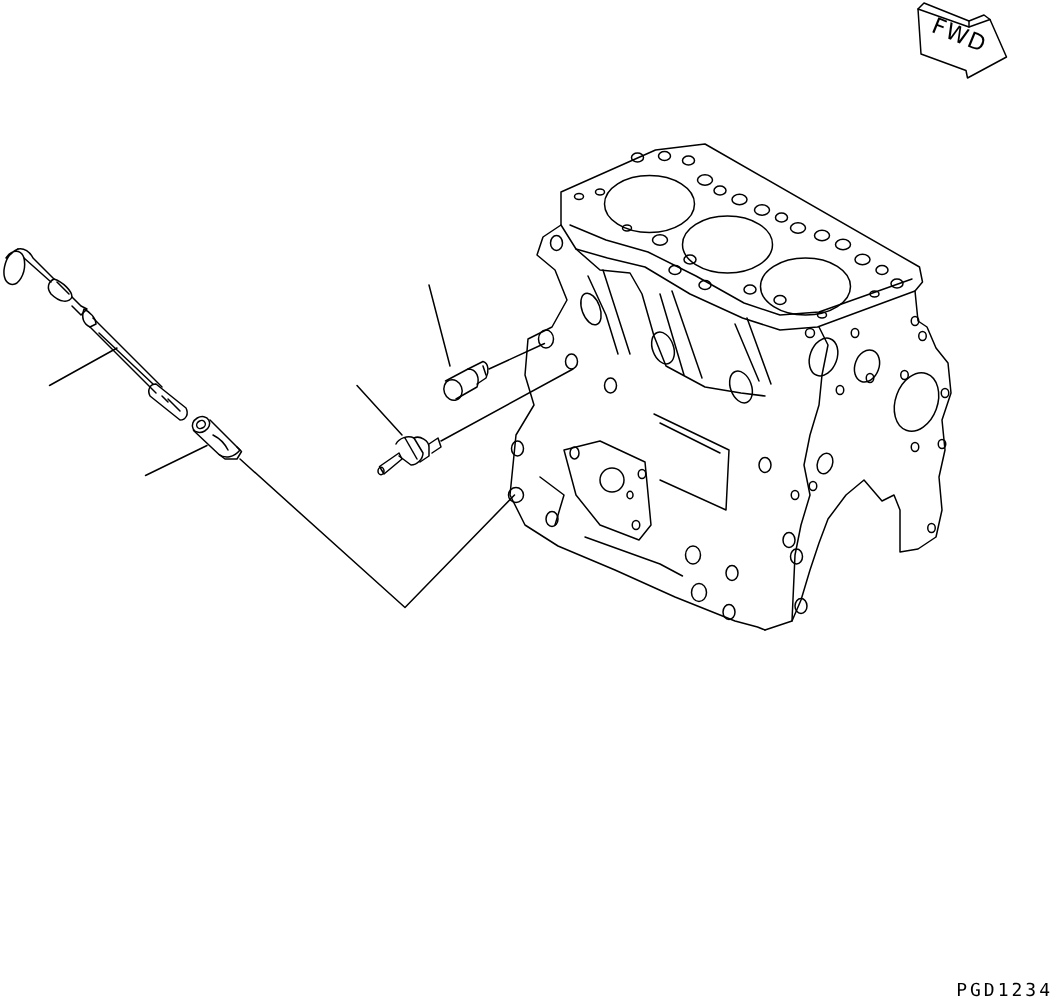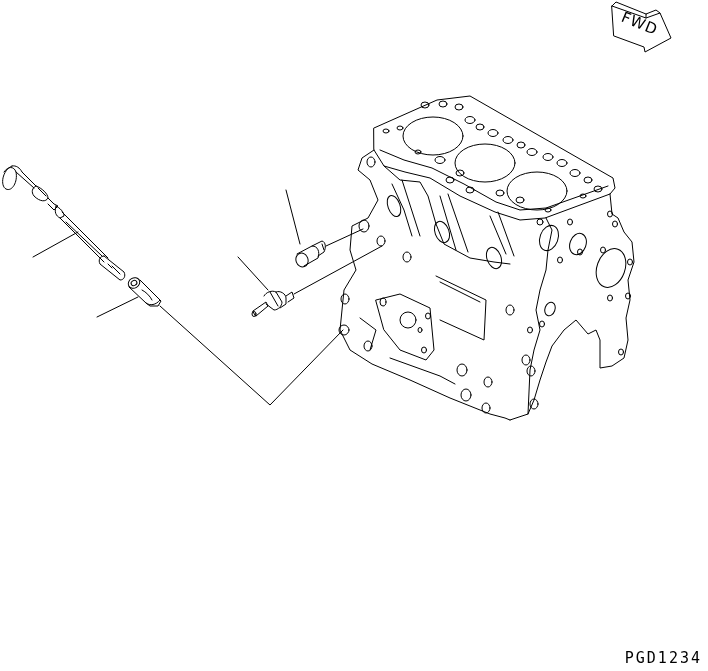--- a/index.html
+++ b/index.html
@@ -1,21 +1,21 @@
 <!DOCTYPE html>
 <html><head>
 <meta charset="utf-8">
 <style>
   html, body { margin: 0; padding: 0; background: #ffffff; }
   body { width: 708px; height: 671px; position: relative; overflow: hidden; font-family: "DejaVu Sans Mono", monospace; }
   #canvas { position: absolute; left: 0; top: 0; width: 708px; height: 671px; }
   svg { display: block; }
   .ln { fill: none; stroke: #000; stroke-width: 1; stroke-linejoin: round; stroke-linecap: round; }
   .fwd-text { font-family: "DejaVu Sans", sans-serif; font-size: 15px; fill: #000; letter-spacing: 1px; }
-  .code { position: absolute; right: 6px; bottom: 4px; font-family: "DejaVu Sans Mono", monospace; font-size: 15px; letter-spacing: 2px; color: #000; }
+  .code { position: absolute; right: 6px; bottom: 4px; font-family: "DejaVu Sans Mono", monospace; font-size: 12px; letter-spacing: 2px; color: #000; }
 </style>
 </head>
 <body>
 
 <div id="canvas">
 <svg width="708" height="671" viewBox="0 0 708 671" xmlns="http://www.w3.org/2000/svg">
 
   <g>
     <path class="ln" d="M612,6 L646,18 L660,13 L671,38 L645,52 L644,47 L614,36 Z"></path>
     <path class="ln" d="M612,6 L616,2 L646,14"></path>

